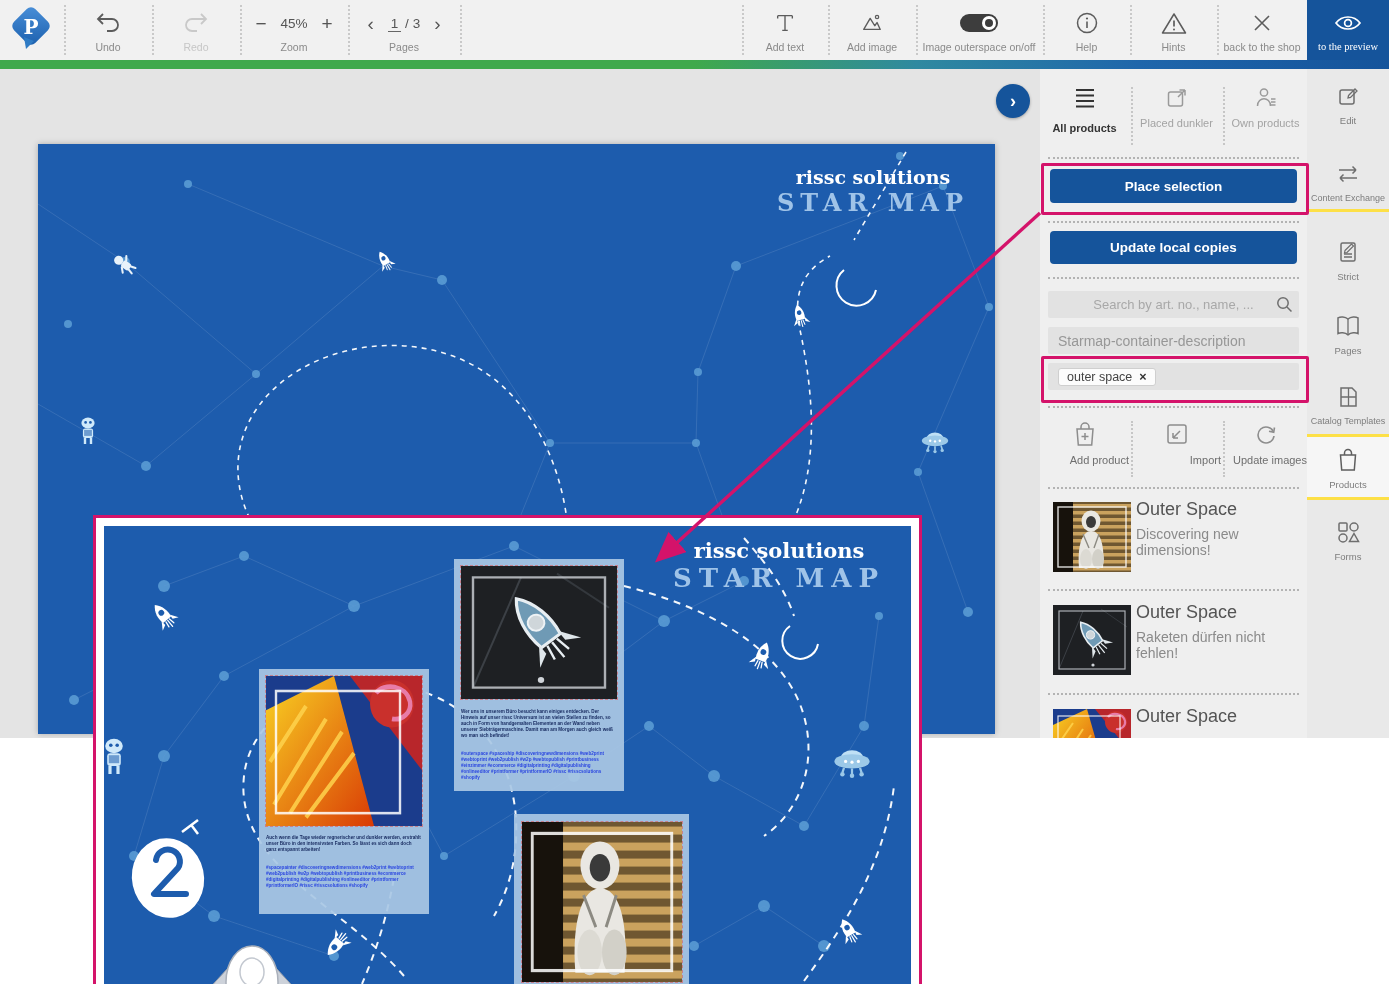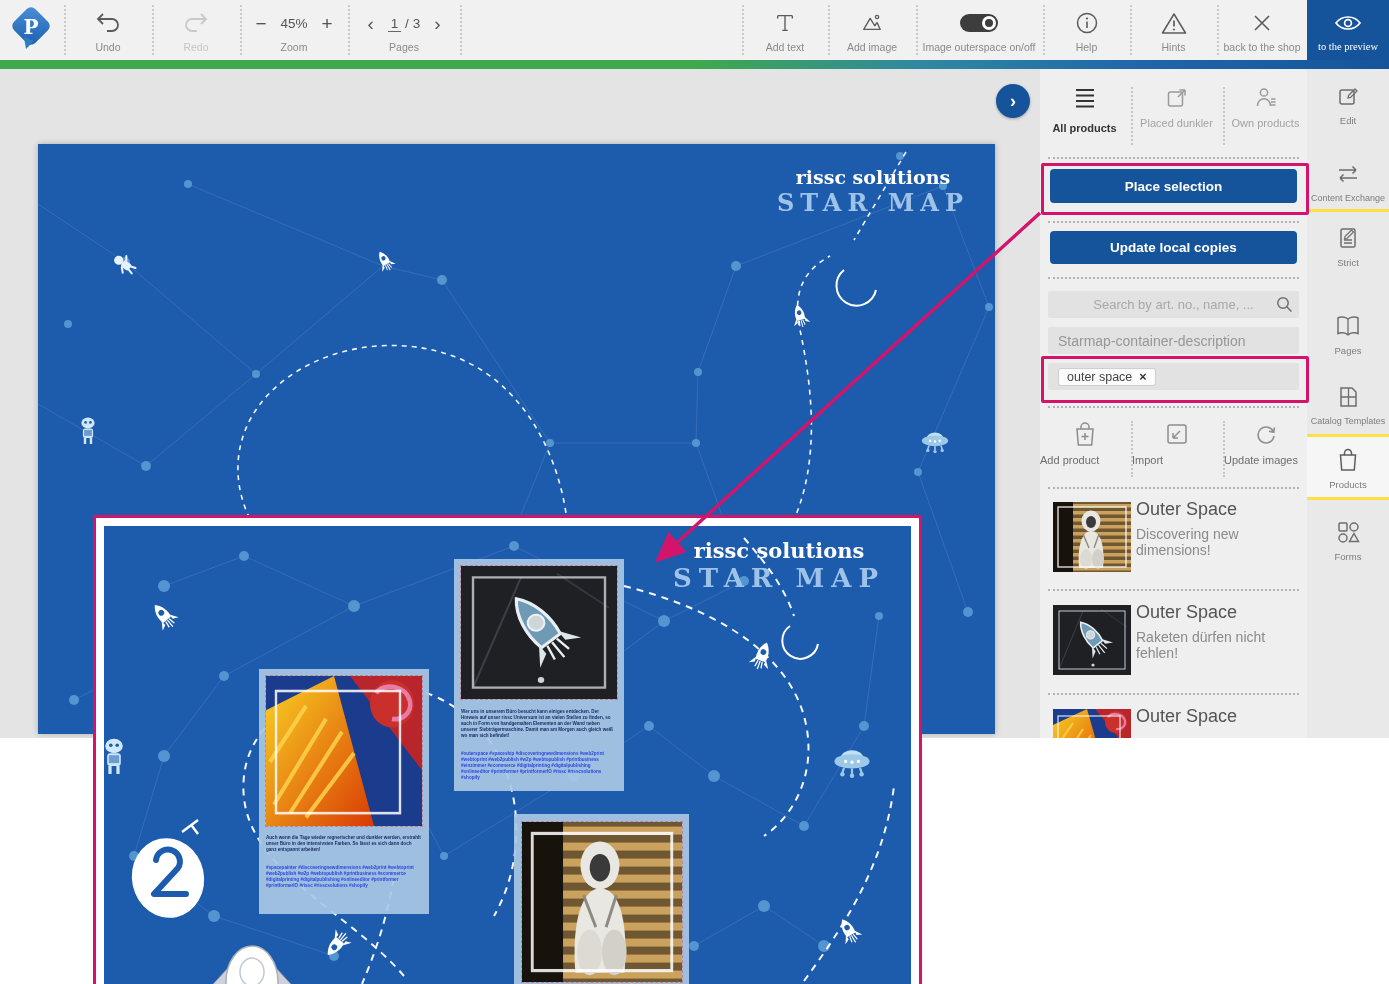--- a/index.html
+++ b/index.html
@@ -43,21 +43,21 @@
   .stab.active .lb{color:#333;font-weight:700;margin-top:9px;}
   .bluebtn{position:absolute;left:10px;width:247px;background:#15549b;color:#fff;border:none;border-radius:4px;
     font-size:13.5px;font-weight:700;font-family:"Liberation Sans",sans-serif;cursor:pointer;}
   .field{position:absolute;left:8px;width:251px;height:27px;background:#e2e2e2;border:none;border-radius:2px;
     font-size:13px;color:#8f8f8f;padding:0 10px;box-sizing:border-box;display:flex;align-items:center;font-family:"Liberation Sans",sans-serif;}
   input.field{display:block;line-height:27px;text-align:center;}
   input.field::placeholder{color:#a8a8a8;}
   .chip{display:inline-flex;align-items:center;gap:7px;background:#fcfcfc;border:1px solid #cfcfcf;border-radius:3px;
     padding:1px 8px;font-size:12.5px;color:#444;}
   .chip .x{font-weight:700;color:#333;cursor:pointer;}
-  .sact{position:absolute;width:89px;text-align:left;cursor:pointer;}
+  .sact{position:absolute;width:89px;text-align:right;cursor:pointer;}
   .sact .ic{height:30px;display:flex;align-items:center;justify-content:center;}
   .sact .lb{font-size:11px;color:#6e6e6e;margin-top:5px;white-space:nowrap;}
   .pitem{position:absolute;left:0;width:267px;height:94px;cursor:pointer;}
   .pitem .ttl{position:absolute;left:96px;top:6px;font-size:18px;color:#545454;}
   .pitem .dsc{position:absolute;left:96px;top:33px;font-size:14px;color:#8a8a8a;}
   .thumb{position:absolute;left:13px;top:9px;width:78px;height:70px;}
   
   .rail{position:absolute;left:1307px;top:0;width:82px;height:669px;background:#fde047;}
   .rblock{position:absolute;left:0;width:82px;background:#e9e9e9;}
   .ritem{position:absolute;left:0;width:82px;text-align:center;cursor:pointer;}
@@ -496,21 +496,21 @@
       </div>
       <div class="ritem" style="top:92px;">
         <div class="ic">
           <svg width="26" height="22" viewBox="0 0 26 22">
               <path d="M4 7 H21 M21 7 L17.5 3.5 M21 7 L17.5 10.5" fill="none" stroke="#6e6e6e" stroke-width="1.5"></path>
               <path d="M22 15 H5 M5 15 L8.5 11.5 M5 15 L8.5 18.5" fill="none" stroke="#6e6e6e" stroke-width="1.5"></path>
             </svg>
         </div>
         <div class="lb" style="font-size:9px;">Content Exchange</div>
       </div>
-      <div class="ritem" style="top:156px;">
+      <div class="ritem" style="top:170px;">
         <div class="ic">
           <svg width="24" height="24" viewBox="0 0 24 24">
               <rect x="5" y="3" width="14" height="18" rx="1.5" fill="none" stroke="#6e6e6e" stroke-width="1.5"></rect>
               <path d="M8 14 H16 M8 17 H16" stroke="#6e6e6e" stroke-width="1.3"></path>
               <path d="M9 10.5 L15.5 4 L17.5 6 L11 12.5 L8.5 13 Z" fill="none" stroke="#6e6e6e" stroke-width="1.2"></path>
             </svg>
         </div>
         <div class="lb">Strict</div>
       </div>
       <div class="ritem" style="top:244px;">

